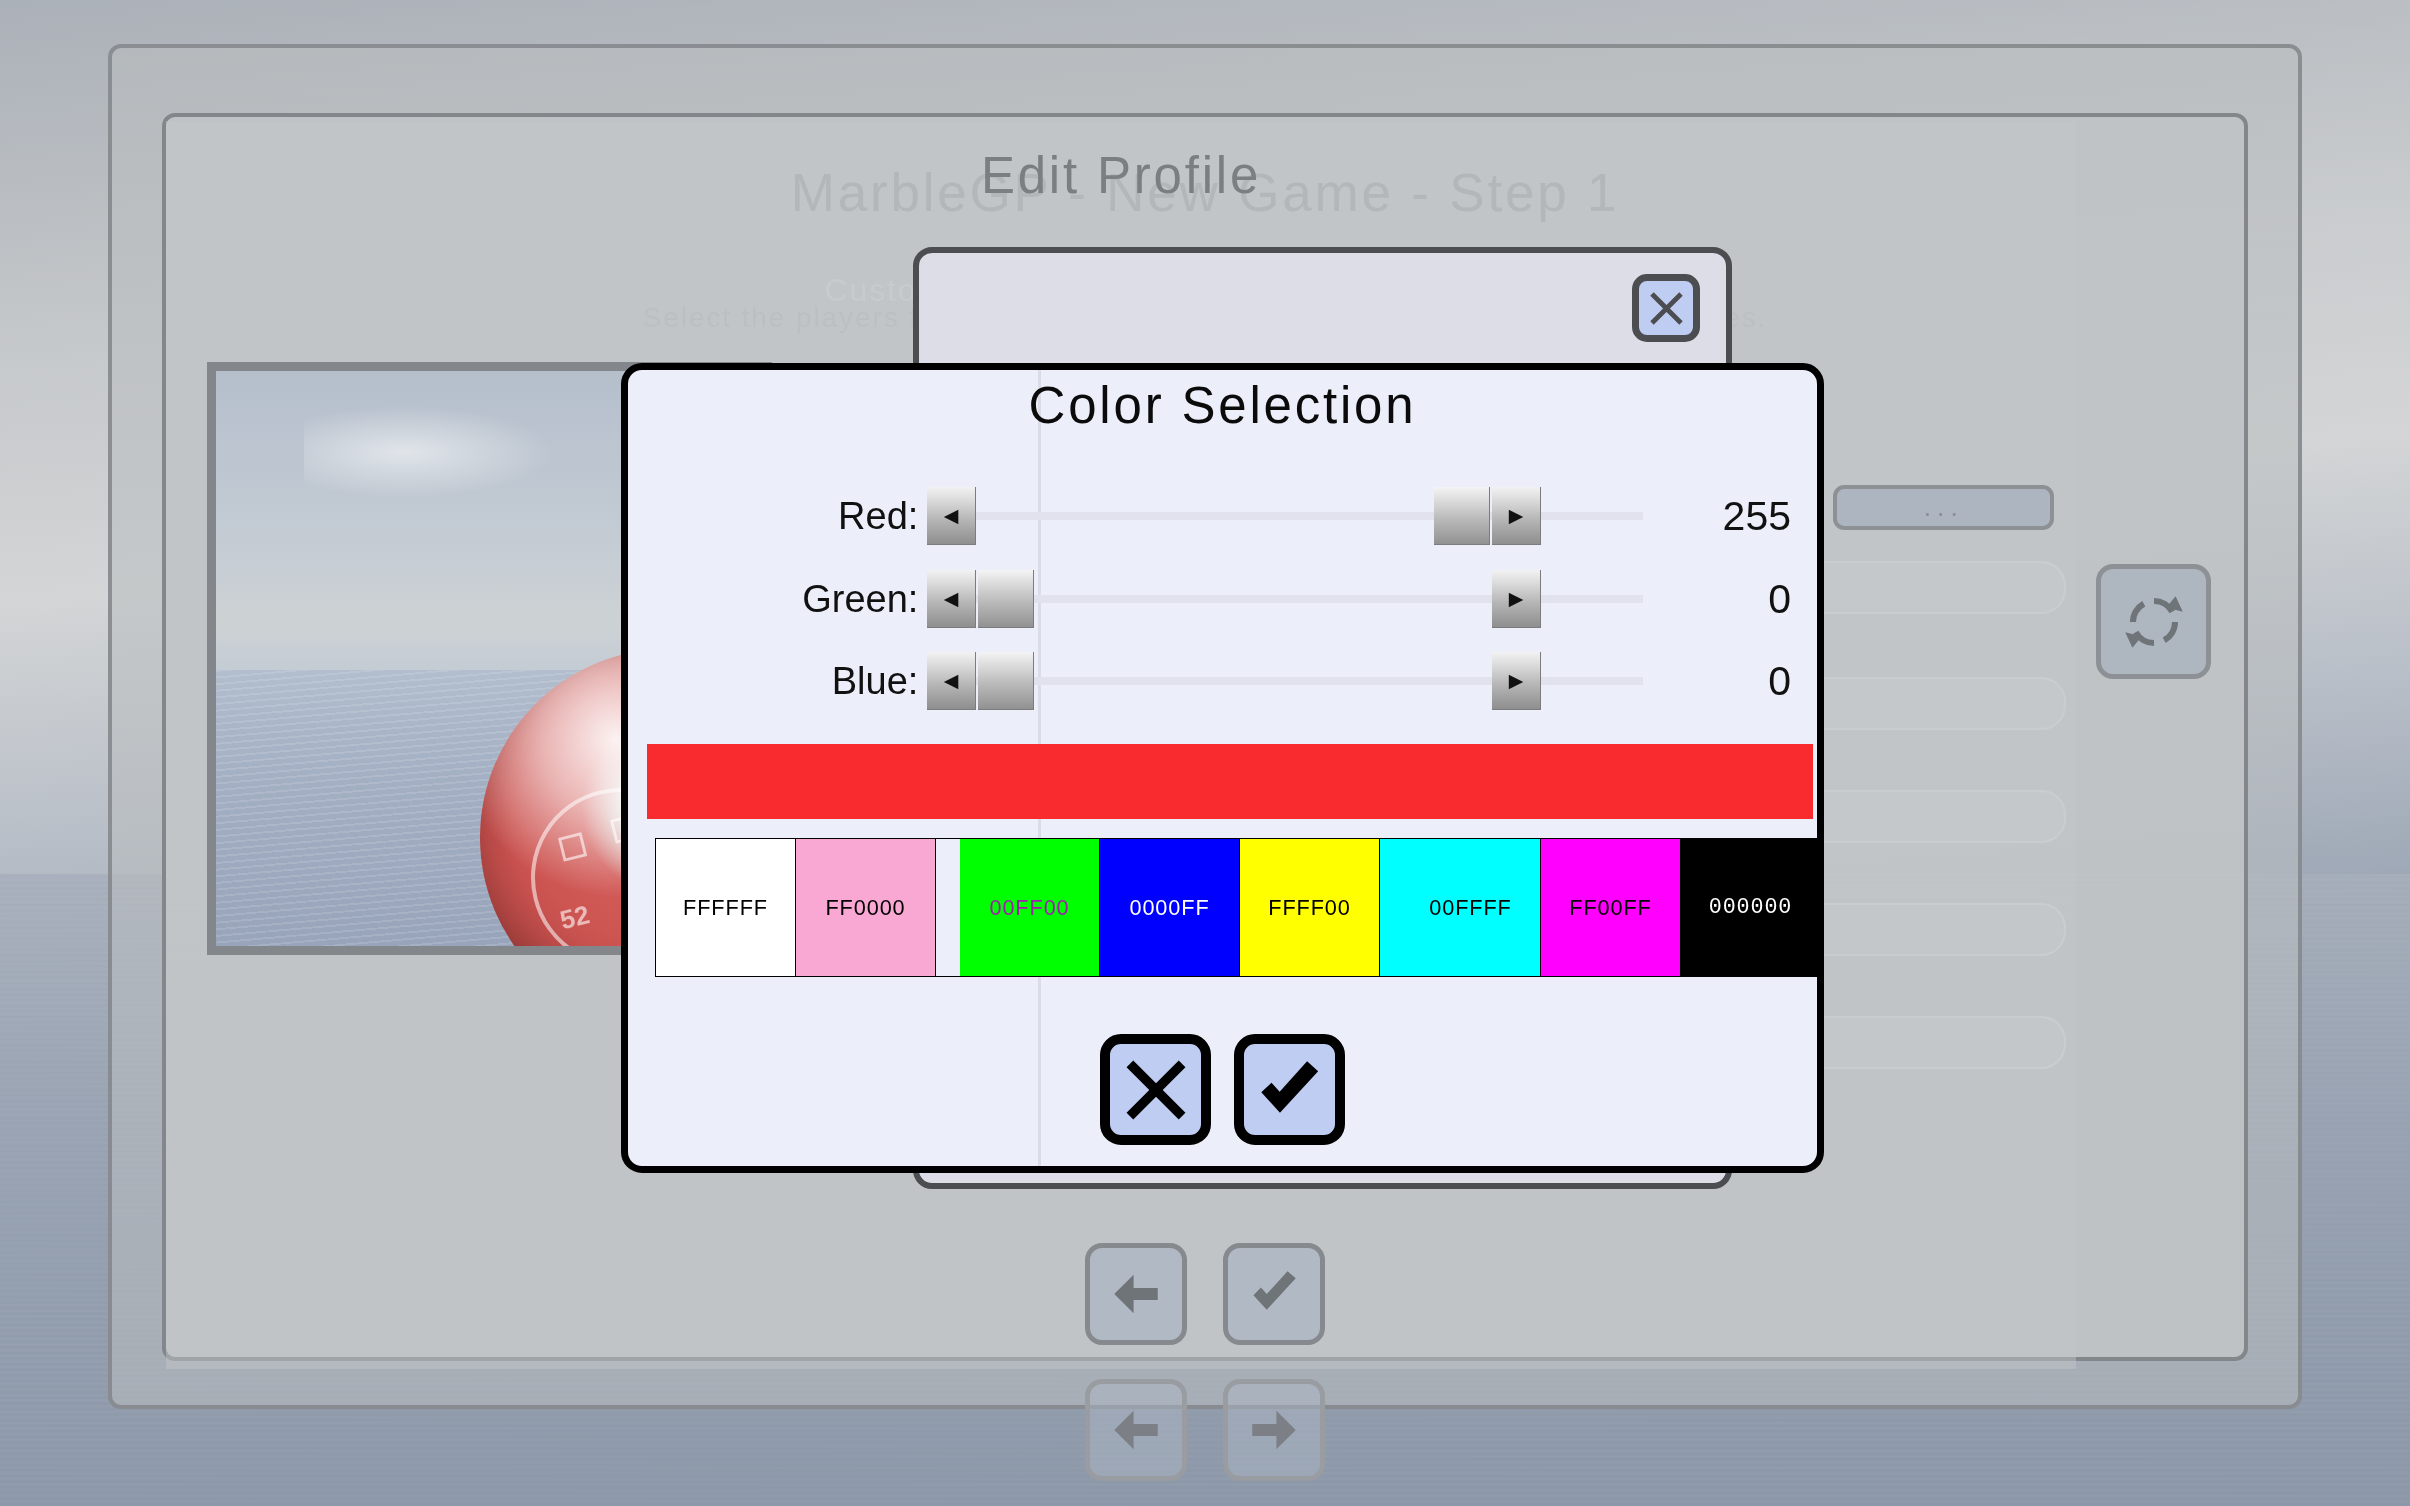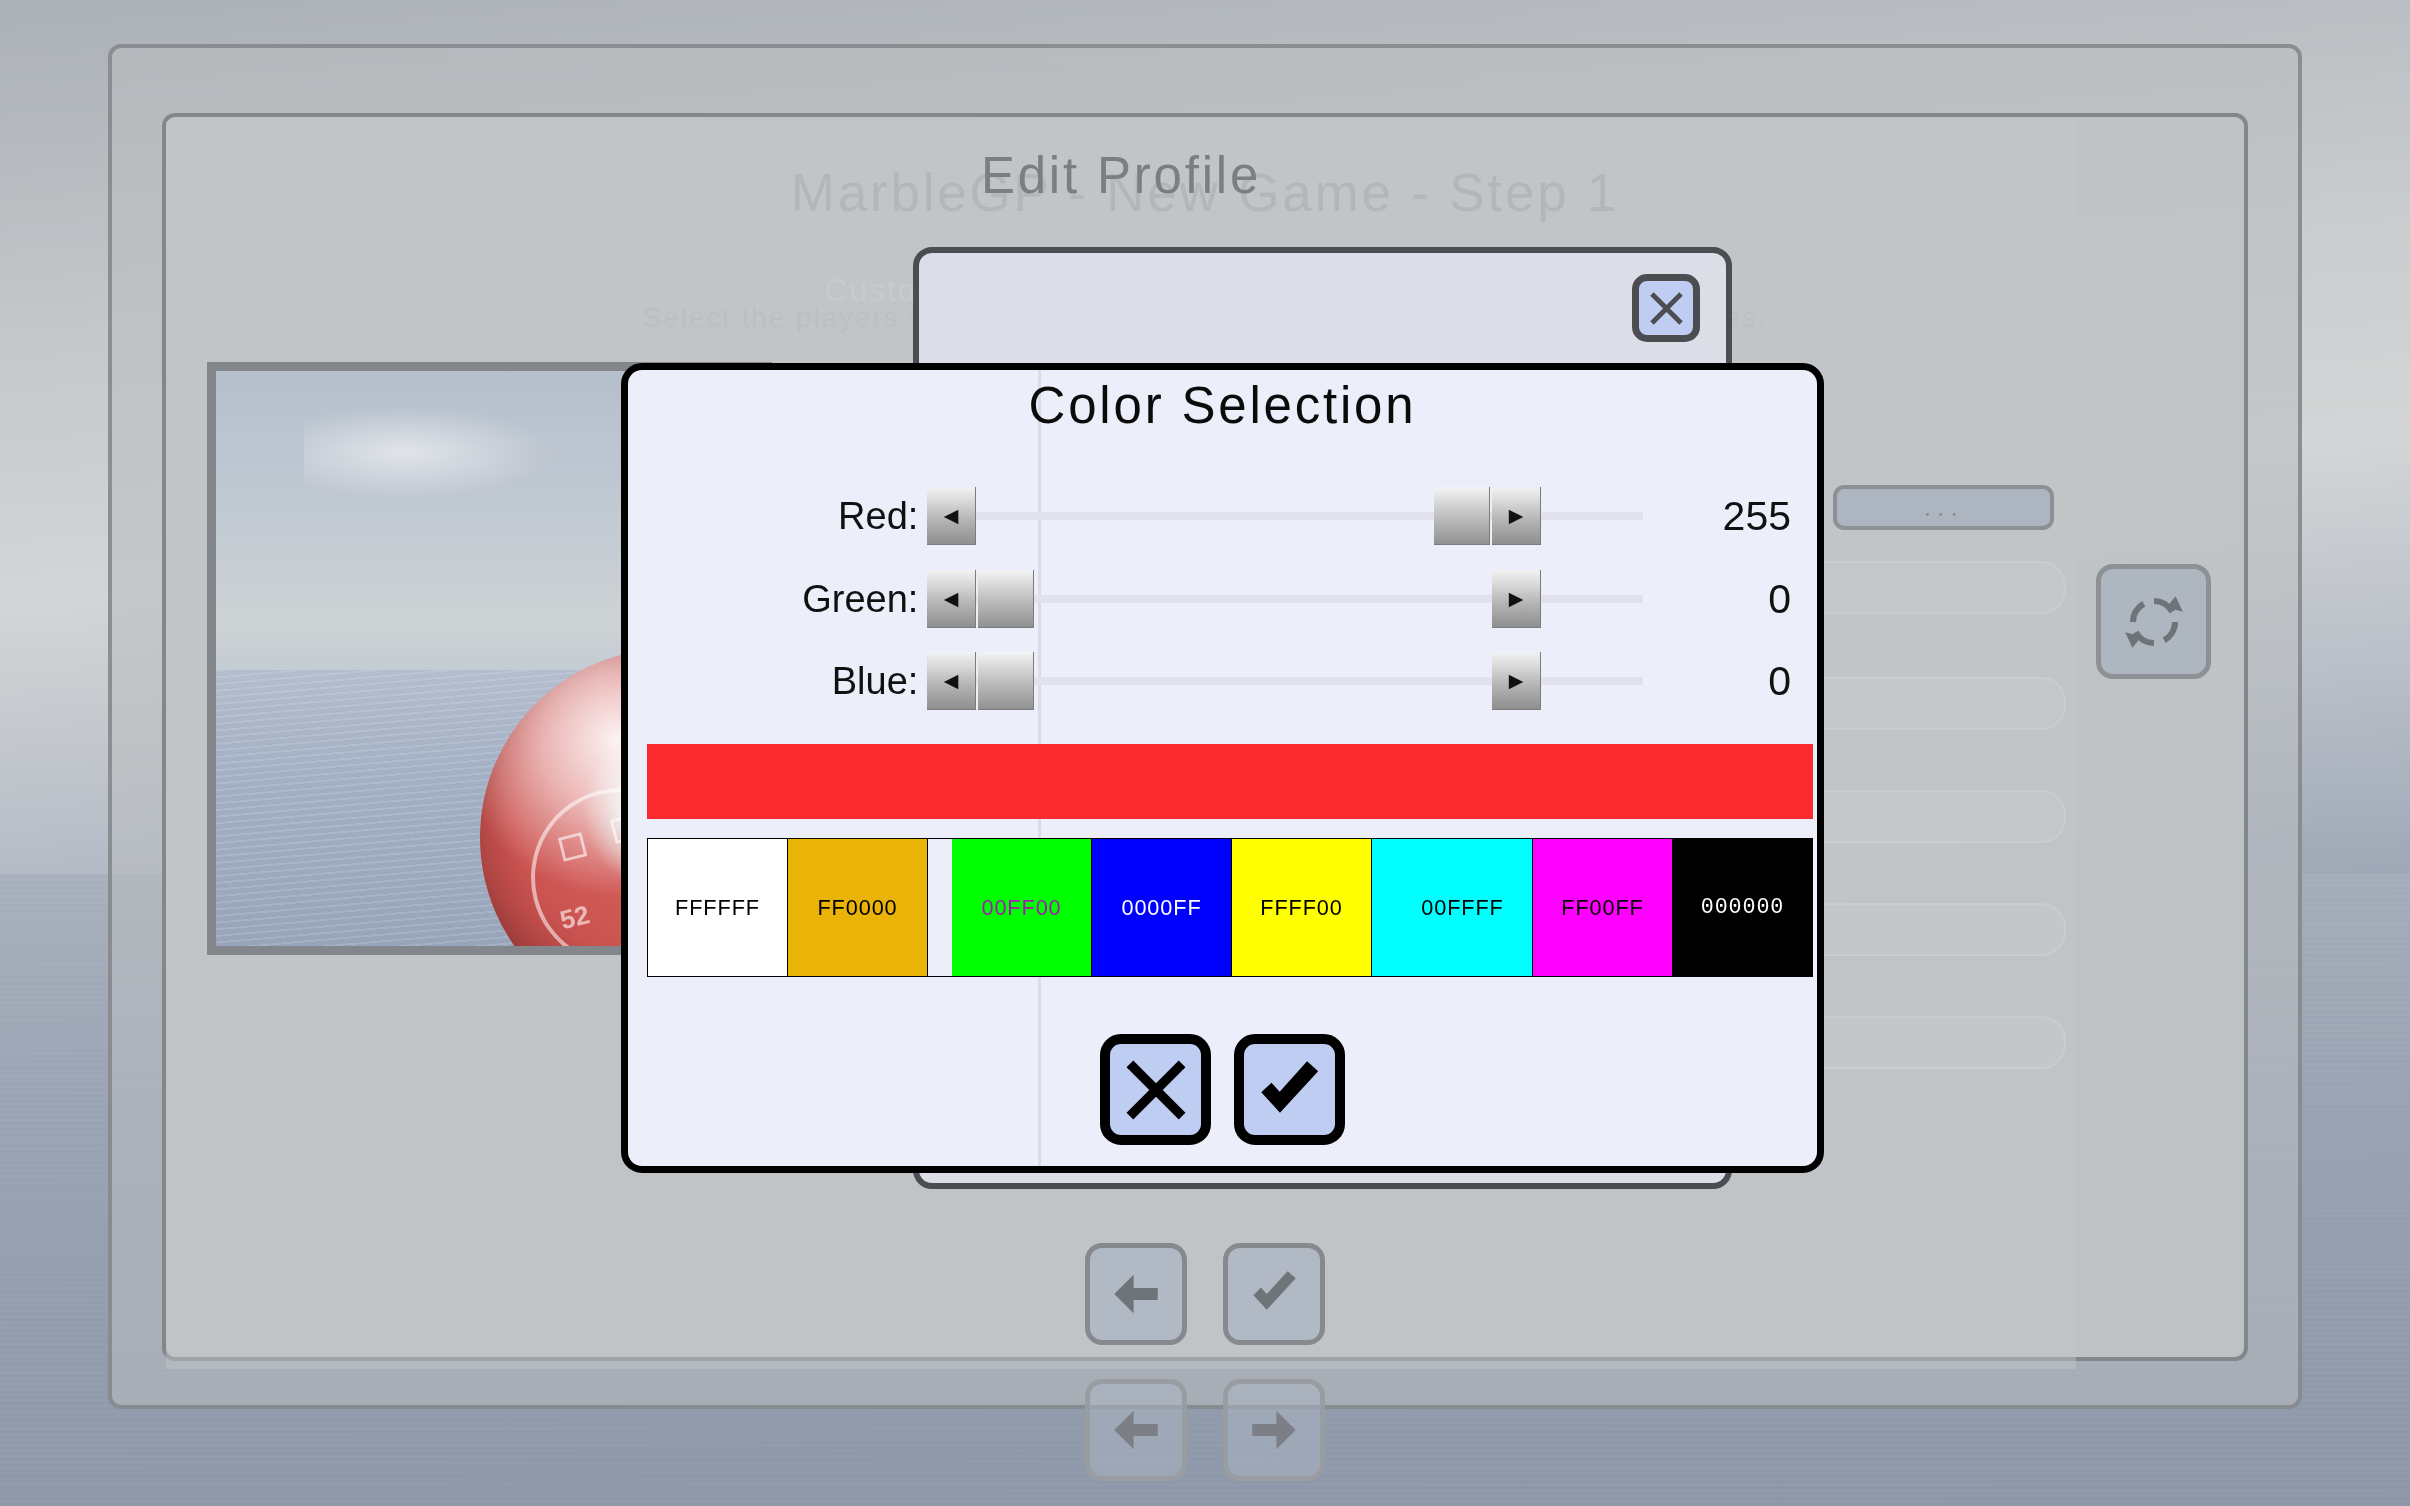--- a/index.html
+++ b/index.html
@@ -188,21 +188,21 @@
   }
   .slider-value {
     position:absolute; right:26px; width:132px; text-align:right;
     font-size:41px; color:#111; line-height:58px;
   }
 
   .preview-bar {
     position:absolute; left:19px; top:374px; width:1166px; height:75px;
   }
   .swatch-strip {
-    position:absolute; left:19px; top:468px; width:1166px; height:139px;
+    position:absolute; left:27px; top:468px; width:1166px; height:139px;
     display:flex; border:1.9px solid #000;
   }
   .swatch {
     flex:1 1 0; border-right:1.9px solid #000;
     display:flex; align-items:center; justify-content:center;
     font-size:21.7px; letter-spacing:0.9px;
   }
   .swatch:last-child { border-right:none;font-family:Liberation Mono, monospace; }
 
   .dlg-color .footer {
@@ -355,21 +355,21 @@
     </div>
     <div class="slider-value">0</div>
   </div>
 
   <div class="preview-bar" style="background: rgb(250, 43, 47);"></div>
 
   <div class="swatch-strip">
     <div class="swatch" style="background: rgb(255, 255, 255); color: rgb(0, 0, 0);">
         <span>FFFFFF</span>
       </div>
-    <div class="swatch" style="background: #eab308; color: rgb(0, 0, 0);">
+    <div class="swatch" style="background: #f9a8d4; color: rgb(0, 0, 0);">
         <span>FF0000</span>
       </div>
     <div class="swatch" style="background: rgb(0, 255, 0); color: #a21caf; margin-left: 24px;">
         <span>00FF00</span>
       </div>
     <div class="swatch" style="background: rgb(0, 0, 255); color: rgb(255, 255, 255);">
         <span>0000FF</span>
       </div>
     <div class="swatch" style="background: rgb(255, 255, 0); color: rgb(0, 0, 0);">
         <span>FFFF00</span>

